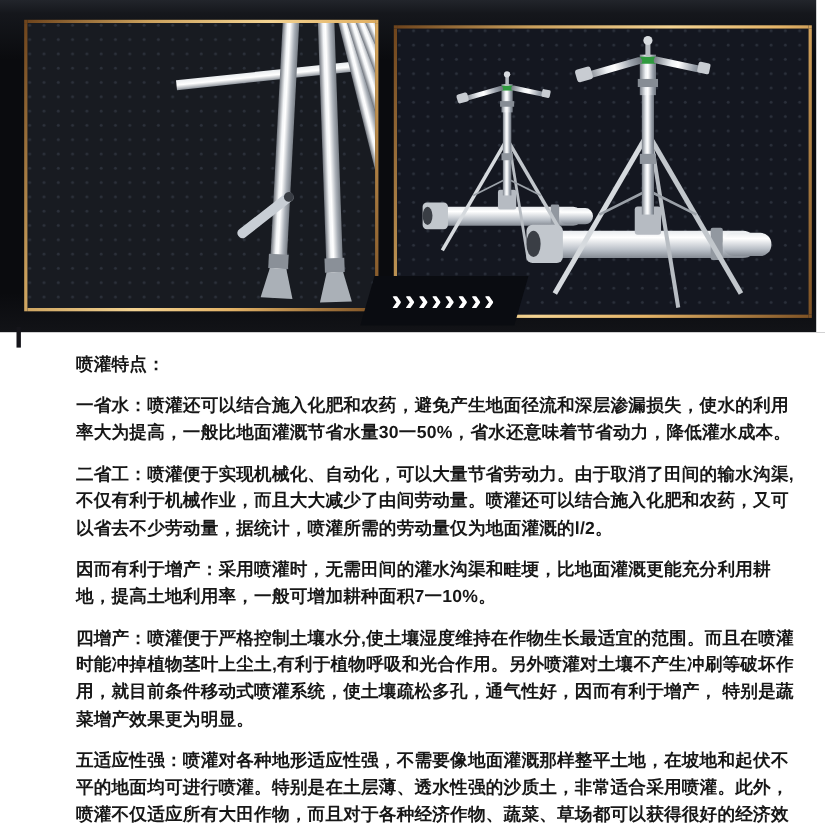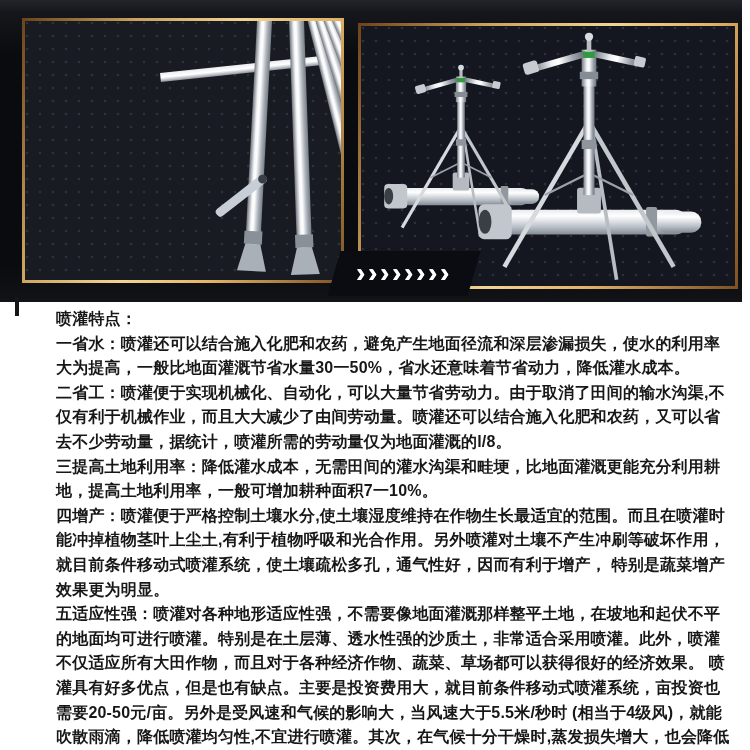--- a/index.html
+++ b/index.html
@@ -35,21 +35,21 @@
   .corner-notch{
     position:absolute;left:15px;top:297px;width:4px;height:19px;background:#15151a;z-index:6;
   }
   
   .content{
     position:absolute;left:0;top:302px;width:750px;box-sizing:border-box;
     padding:5px 14px 0 15px;
     color:#171717;font-size:16px;font-weight:bold;line-height:24.6px;
     letter-spacing:0.2px;
   }
-  .content p{margin:0;padding-left:41px;}
+  .content p{margin:13px;padding-left:41px;}
 </style>
 </head>
 <body>
 
 <div class="page">
 
   <div class="banner">
 
     <div class="frame left">
       <svg width="316" height="259" viewBox="0 0 316 259" preserveAspectRatio="none">
@@ -203,20 +203,20 @@
     </div>
 
     <div class="white-gutter"></div>
   </div>
 
   <div class="corner-notch"></div>
 
   <div class="content">
     <p>喷灌特点：</p>
     <p>一省水：喷灌还可以结合施入化肥和农药，避免产生地面径流和深层渗漏损失，使水的利用率大为提高，一般比地面灌溉节省水量30一50%，省水还意味着节省动力，降低灌水成本。</p>
-    <p>二省工：喷灌便于实现机械化、自动化，可以大量节省劳动力。由于取消了田间的输水沟渠,不仅有利于机械作业，而且大大减少了由间劳动量。喷灌还可以结合施入化肥和农药，又可以省去不少劳动量，据统计，喷灌所需的劳动量仅为地面灌溉的l/8。</p>
-    <p>三提高土地利用率：降低灌水成本，无需田间的灌水沟渠和畦埂，比地面灌溉更能充分利用耕地，提高土地利用率，一般可增加耕种面积7一10%。</p>
+    <p>二省工：喷灌便于实现机械化、自动化，可以大量节省劳动力。由于取消了田间的输水沟渠,不仅有利于机械作业，而且大大减少了由间劳动量。喷灌还可以结合施入化肥和农药，又可以省去不少劳动量，据统计，喷灌所需的劳动量仅为地面灌溉的l/2。</p>
+    <p>因而有利于增产：采用喷灌时，无需田间的灌水沟渠和畦埂，比地面灌溉更能充分利用耕地，提高土地利用率，一般可增加耕种面积7一10%。</p>
     <p>四增产：喷灌便于严格控制土壤水分,使土壤湿度维持在作物生长最适宜的范围。而且在喷灌时能冲掉植物茎叶上尘土,有利于植物呼吸和光合作用。另外喷灌对土壤不产生冲刷等破坏作用，就目前条件移动式喷灌系统，使土壤疏松多孔，通气性好，因而有利于增产， 特别是蔬菜增产效果更为明显。</p>
     <p>五适应性强：喷灌对各种地形适应性强，不需要像地面灌溉那样整平土地，在坡地和起伏不平的地面均可进行喷灌。特别是在土层薄、透水性强的沙质土，非常适合采用喷灌。此外，喷灌不仅适应所有大田作物，而且对于各种经济作物、蔬菜、草场都可以获得很好的经济效果。 喷灌具有好多优点，但是也有缺点。主要是投资费用大，就目前条件移动式喷灌系统，亩投资也需要20-50元/亩。另外是受风速和气候的影响大，当风速大于5.5米/秒时 (相当于4级风)，就能吹散雨滴，降低喷灌均匀性,不宜进行喷灌。其次，在气候十分干燥时,蒸发损失增大，也会降低效果。</p>
     <p>喷灌对各种地形适应性强，</p>
   </div>
 
 </div>
 
 </body></html>

